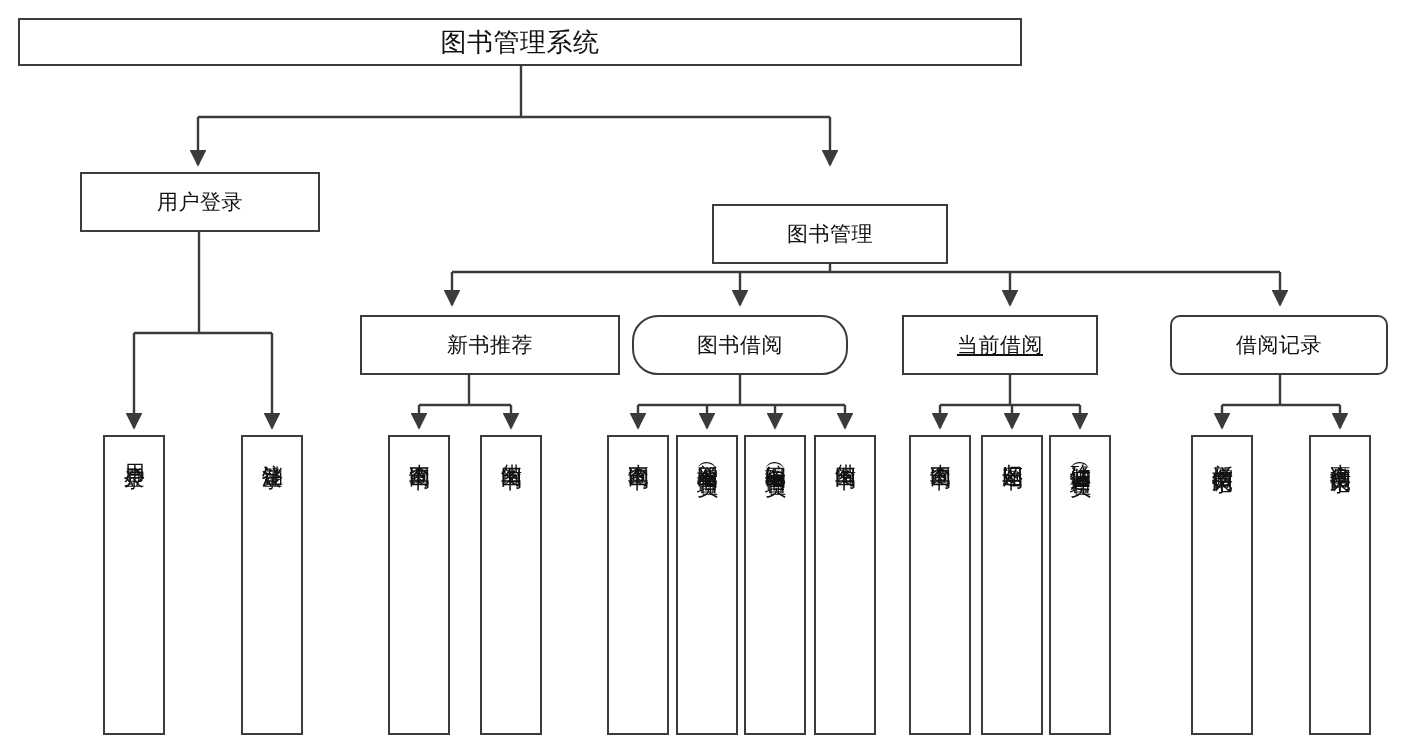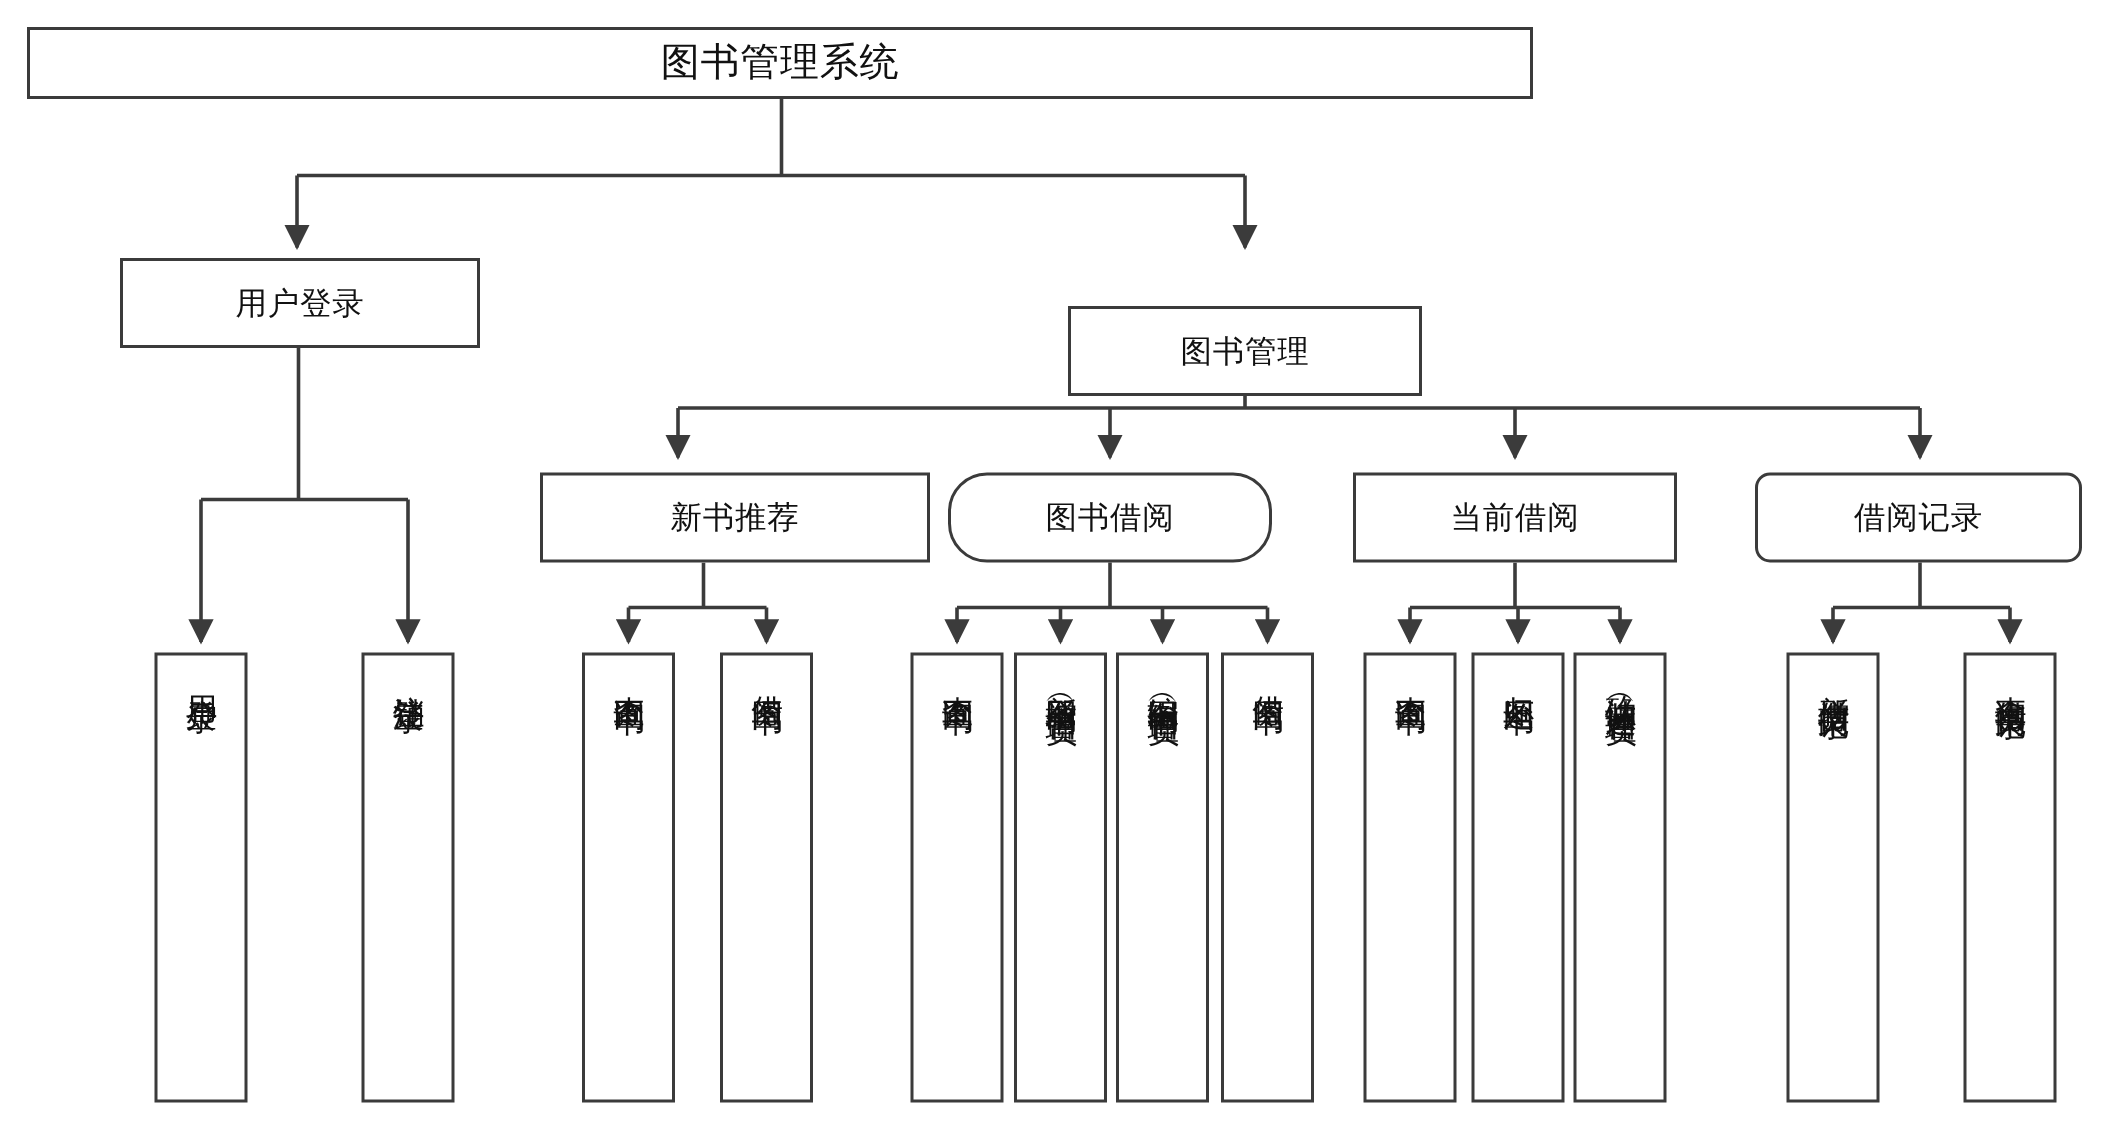--- a/index.html
+++ b/index.html
@@ -133,21 +133,21 @@
   <div class="node h-node" style="left:712px; top:172px; width:236px; height:60px;margin-top:32px;">
     <span class="node-label">图书管理</span>
   </div>
 
   <div class="node h-node" style="left:360px; top:315px; width:260px; height:60px;">
     <span class="node-label">新书推荐</span>
   </div>
   <div class="node h-node" style="left:632px; top:315px; width:216px; height:60px;border-radius:26px;">
     <span class="node-label">图书借阅</span>
   </div>
-  <div class="node h-node" style="left:902px; top:315px; width:216px; height:60px;">
+  <div class="node h-node" style="left:902px; top:315px; width:196px; height:60px;text-decoration:underline;">
     <span class="node-label">当前借阅</span>
   </div>
   <div class="node h-node" style="left:1170px; top:315px; width:218px; height:60px;border-radius:10px;">
     <span class="node-label">借阅记录</span>
   </div>
 
   <div class="node v-node" style="left:103px; top:435px; width:62px; height:300px;">
     <span class="node-label">用户登录</span>
   </div>
   <div class="node v-node" style="left:241px; top:435px; width:62px; height:300px;">

